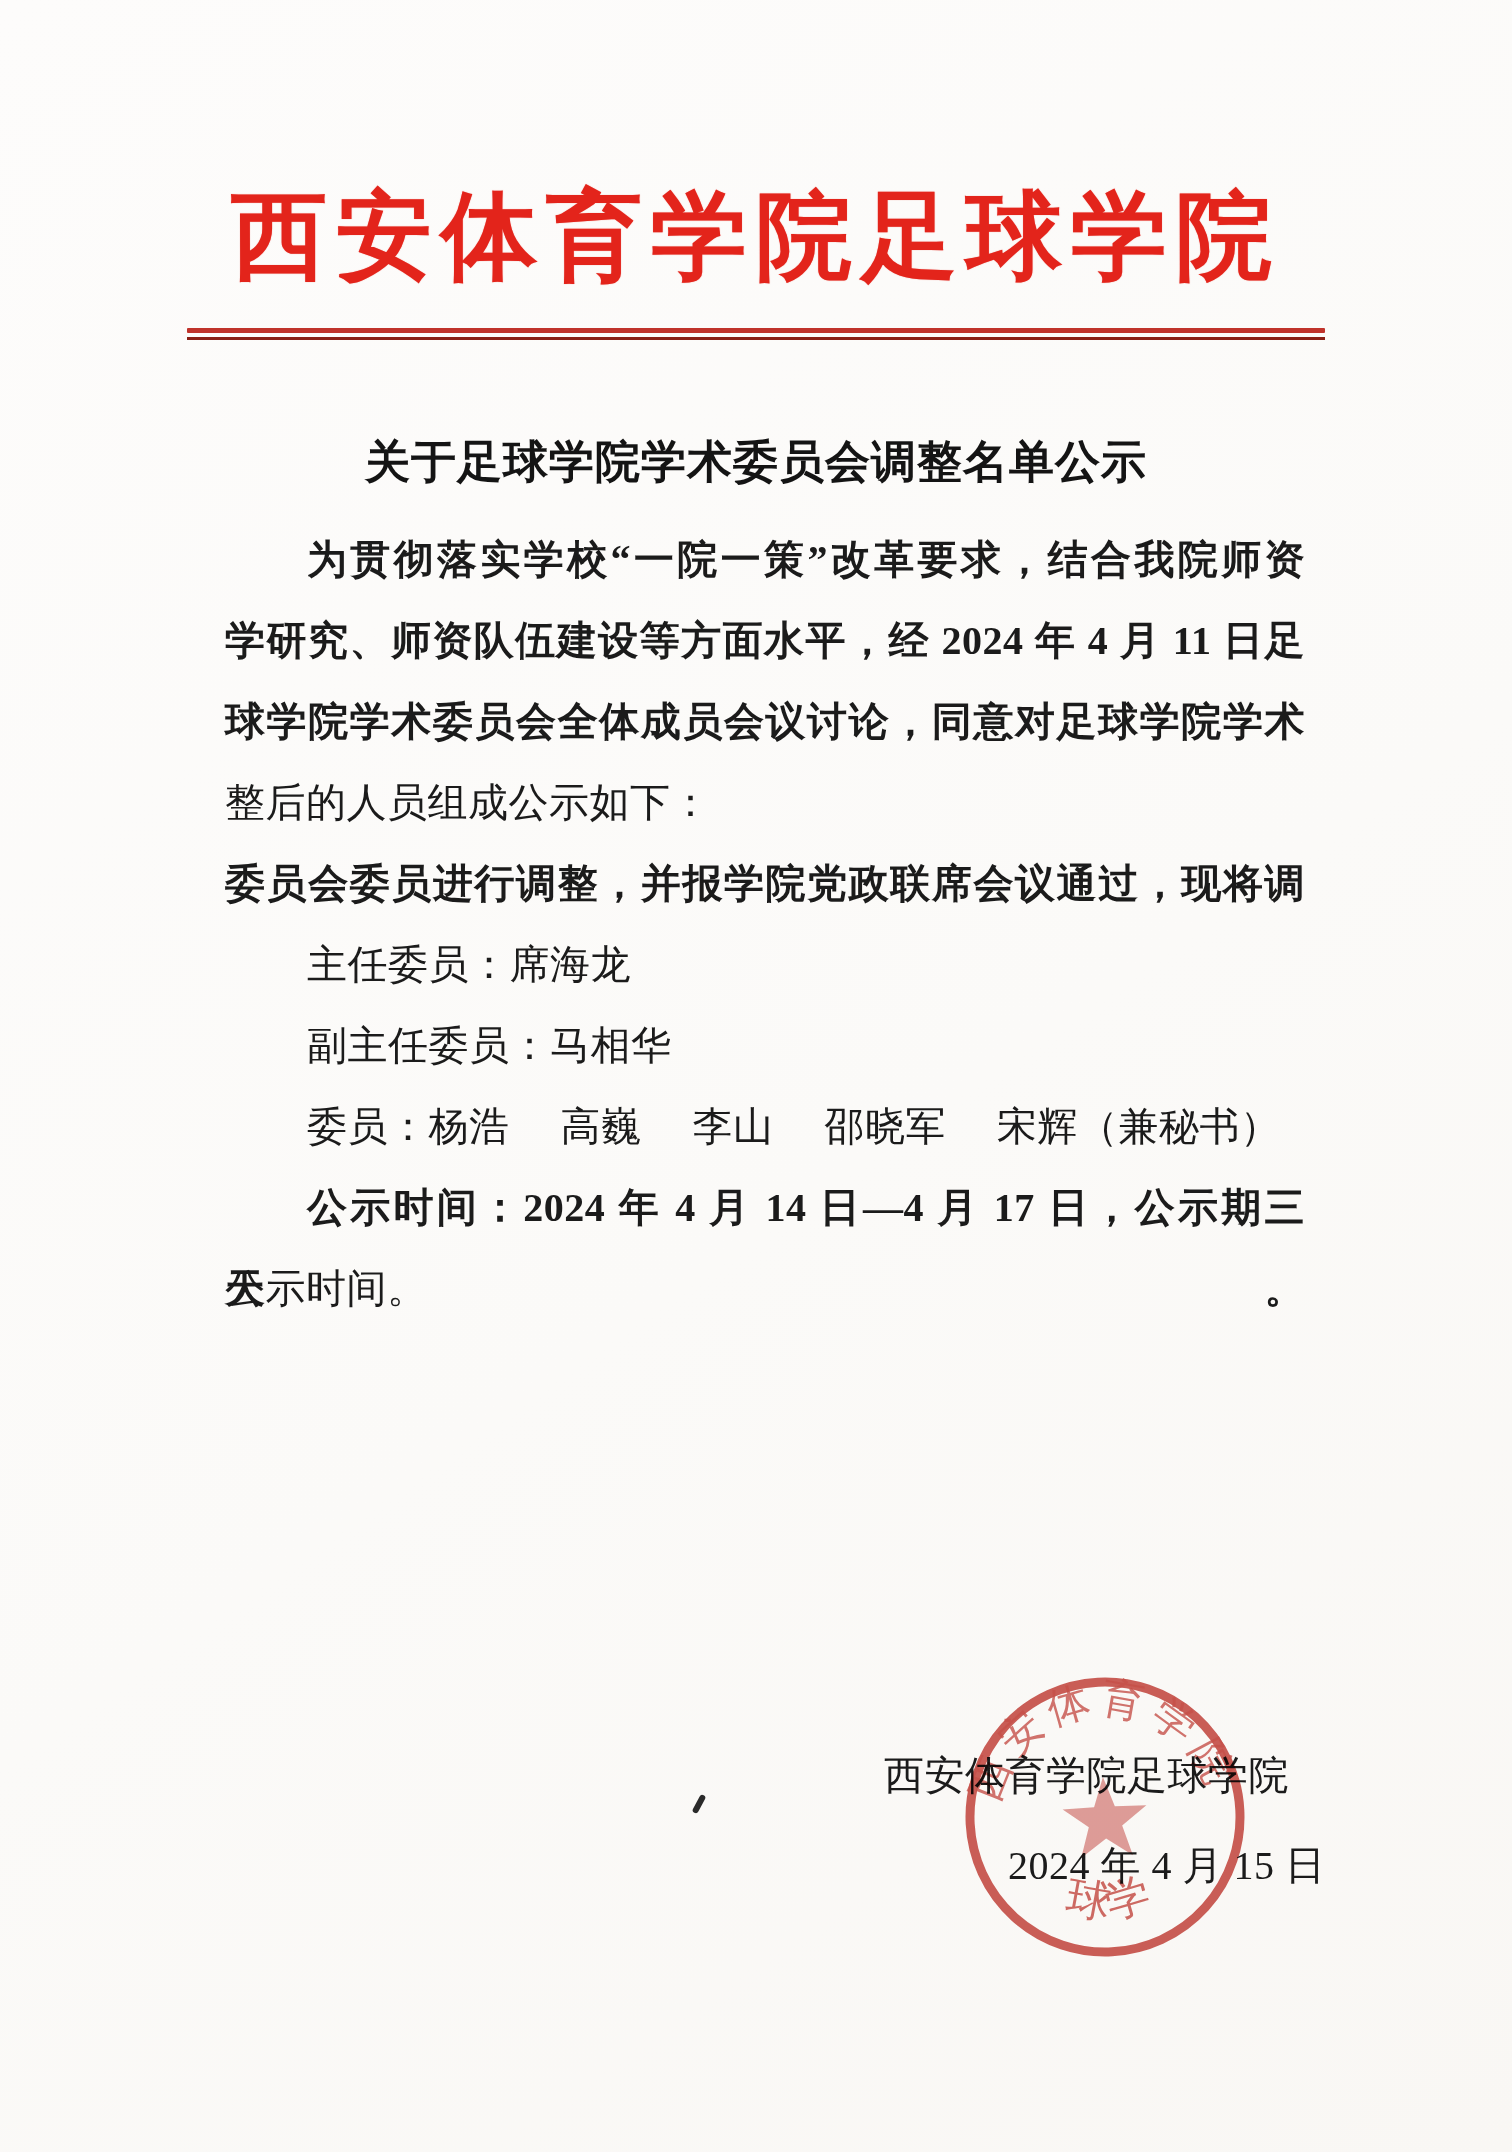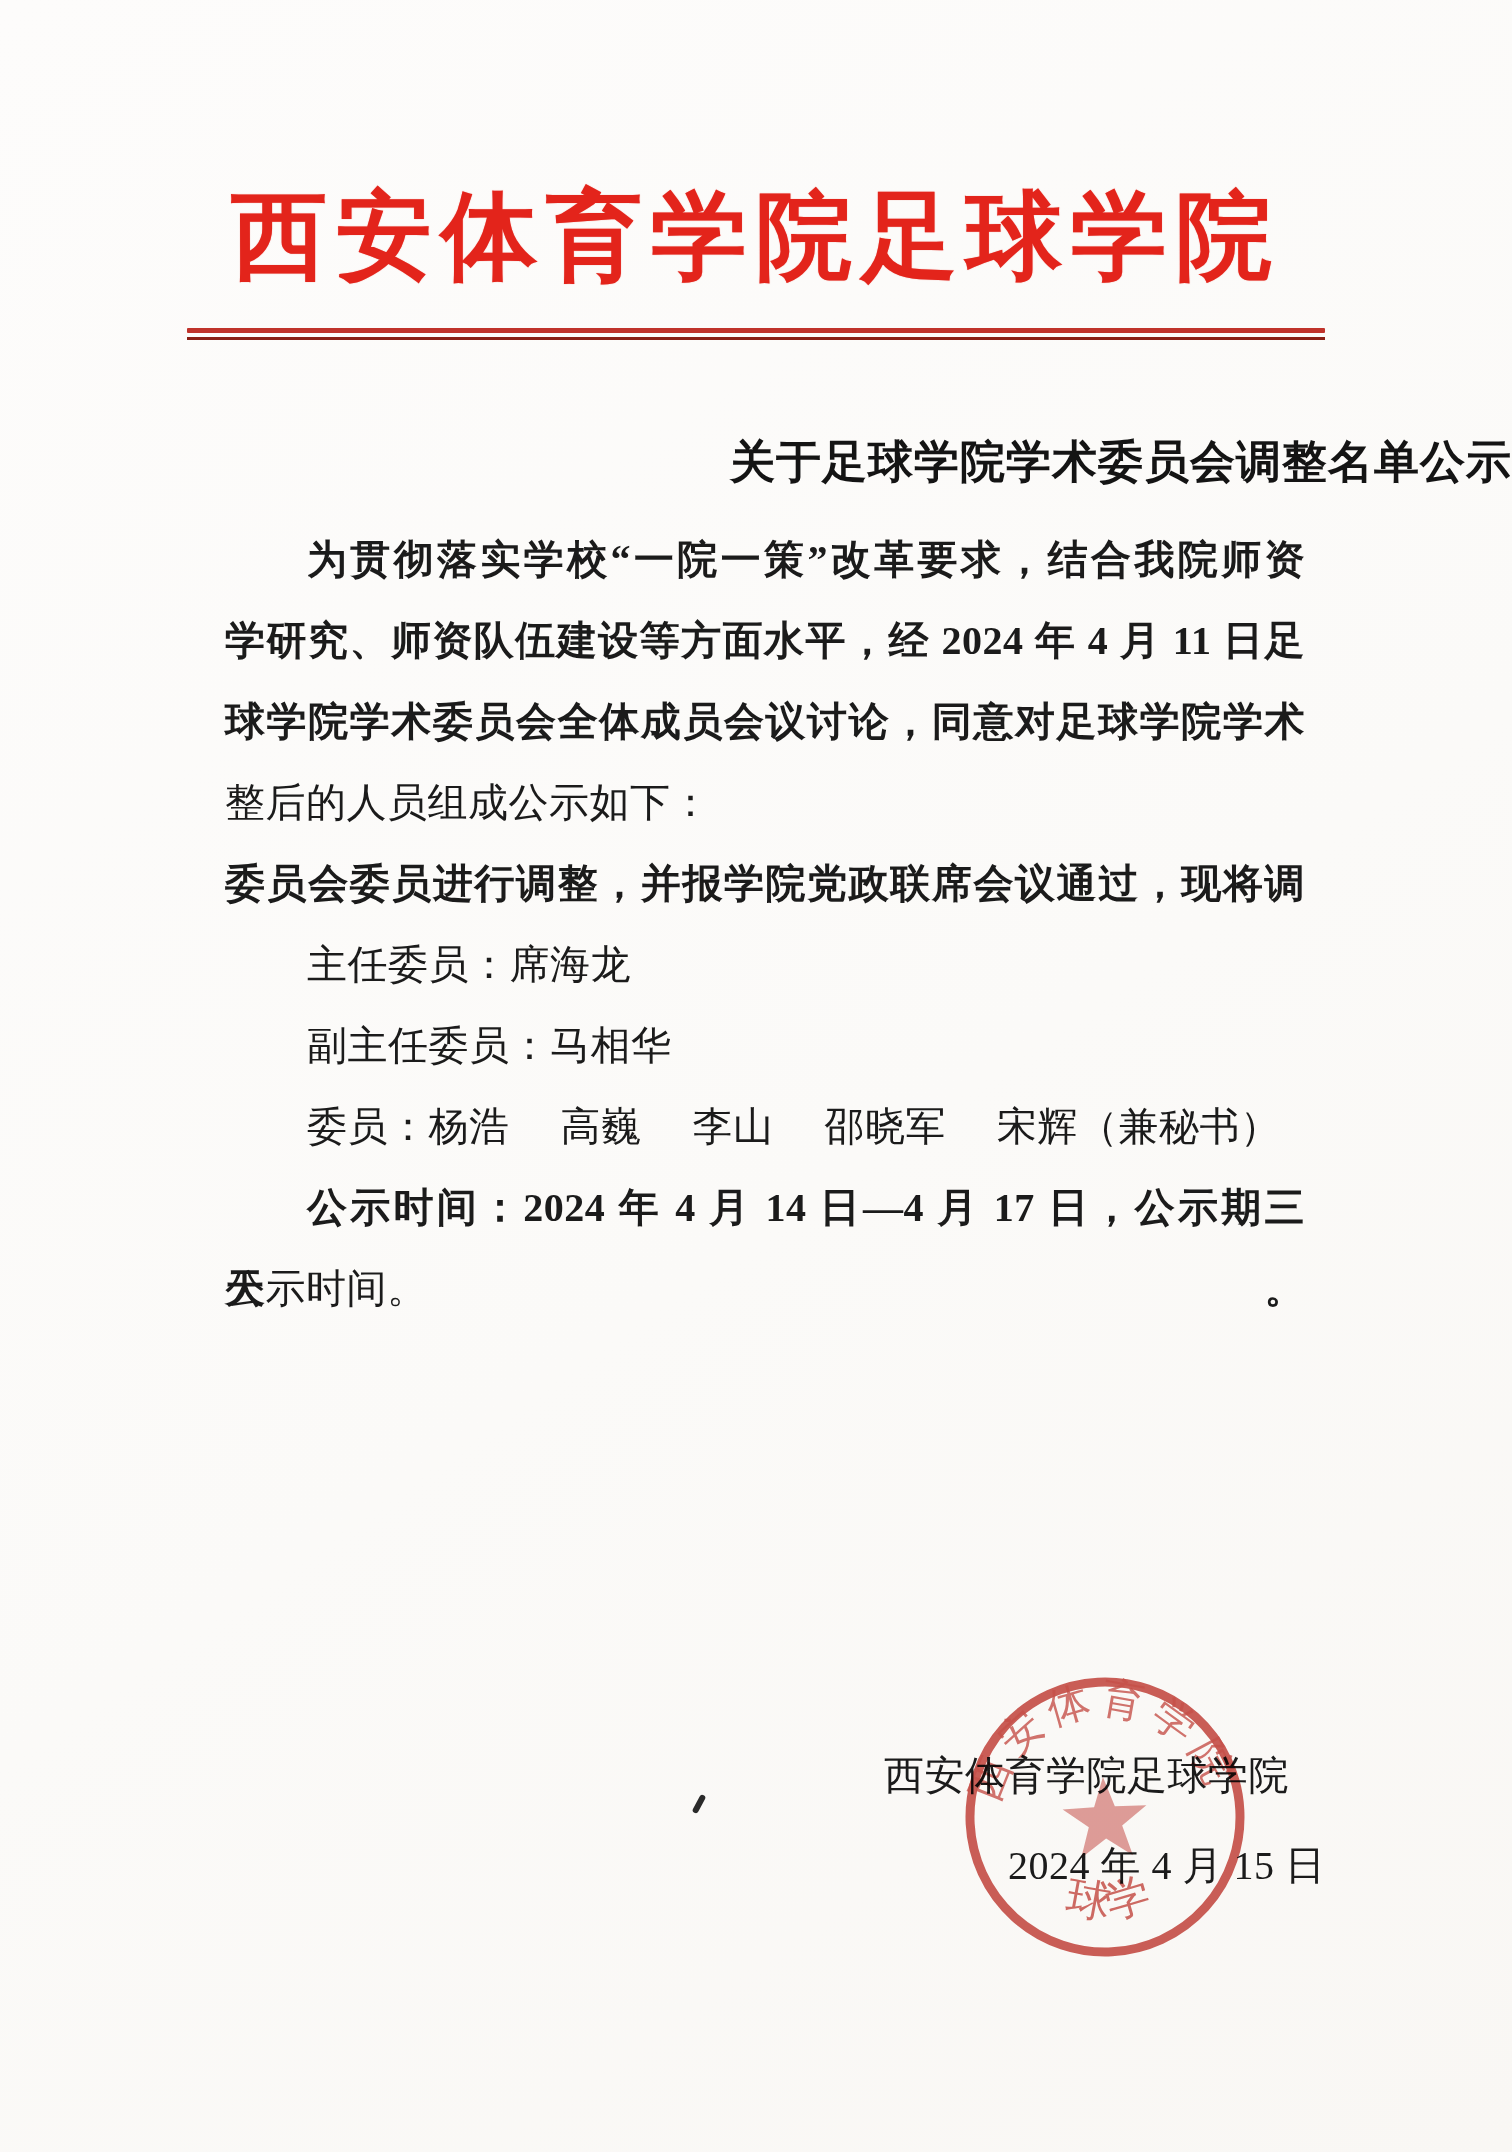--- a/index.html
+++ b/index.html
@@ -27,21 +27,21 @@
   }
   .rule-wrap{
     position:absolute;top:328px;left:187px;width:1138px;height:14px;
   }
   .rule-top{height:5px;background:#c0332b;border-radius:1px;}
   .rule-gap{height:4px;}
   .rule-bottom{height:3px;background:#8a1f15;}
   
   .doc-title{
     position:absolute;top:434px;left:0;width:1512px;
-    text-align:right;
+    text-align:center;
     font-size:45px;line-height:56px;
     font-weight:bold;
     color:#141414;
     letter-spacing:1px;
     white-space:nowrap;
   }
   
   .body-lines{
     position:absolute;top:519px;left:225px;width:1080px;
     font-size:40px;

